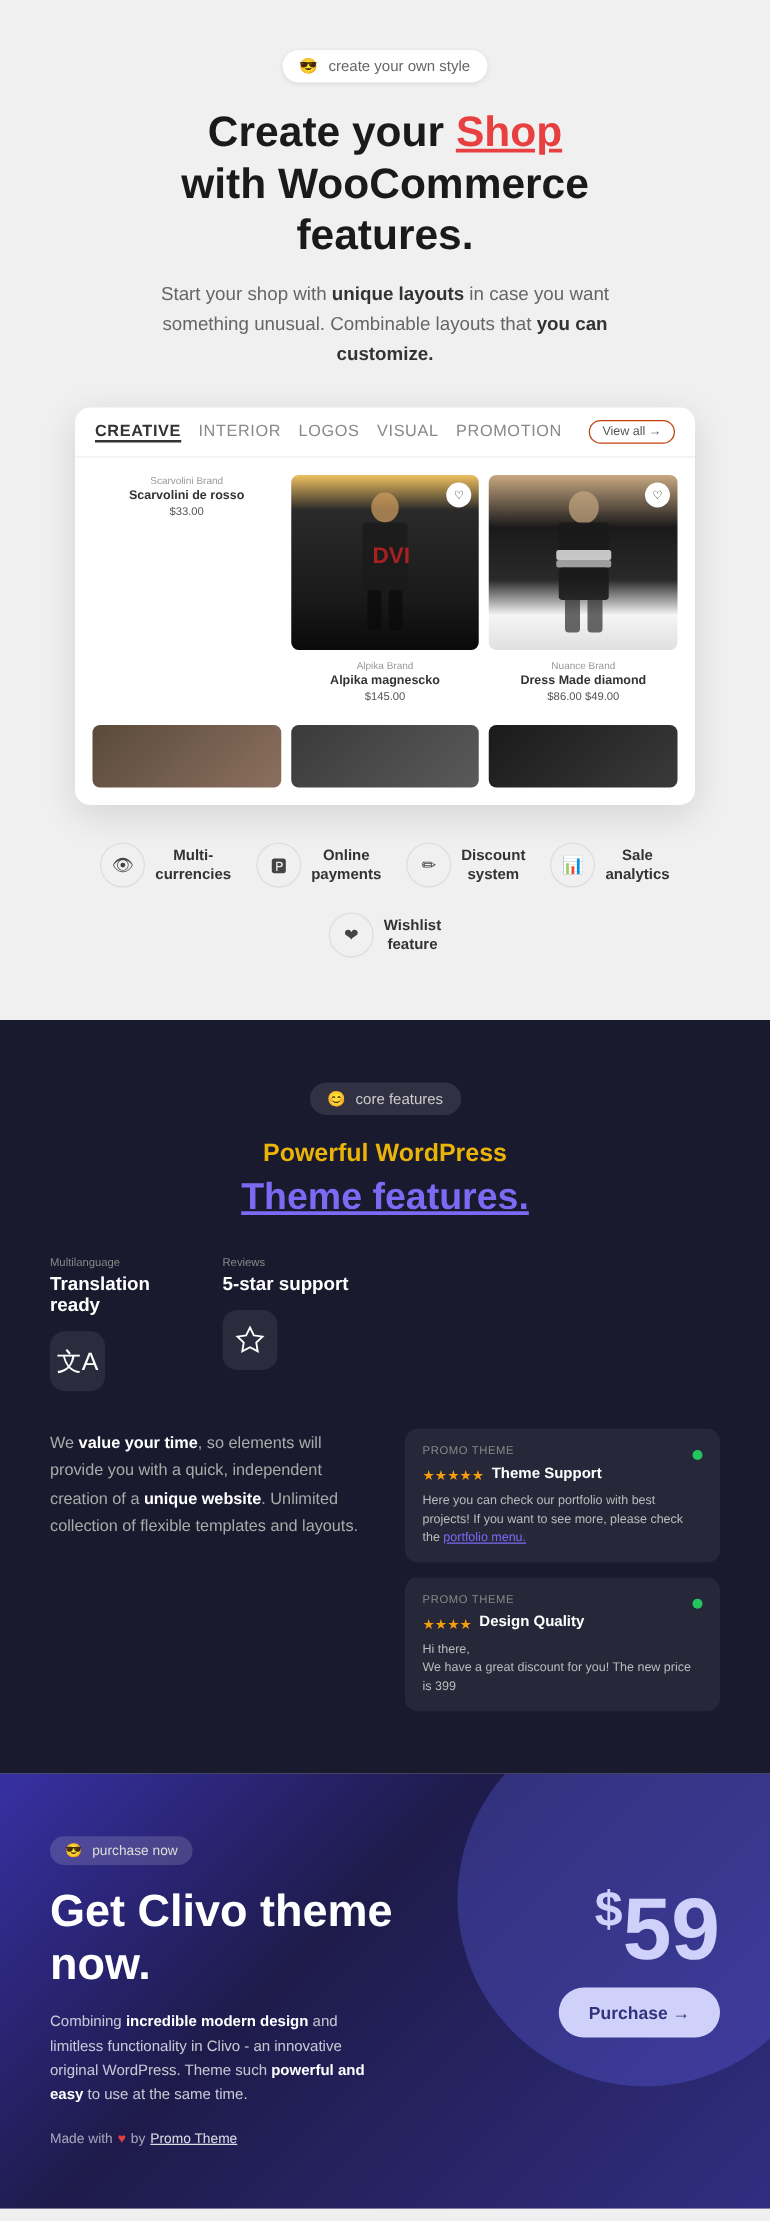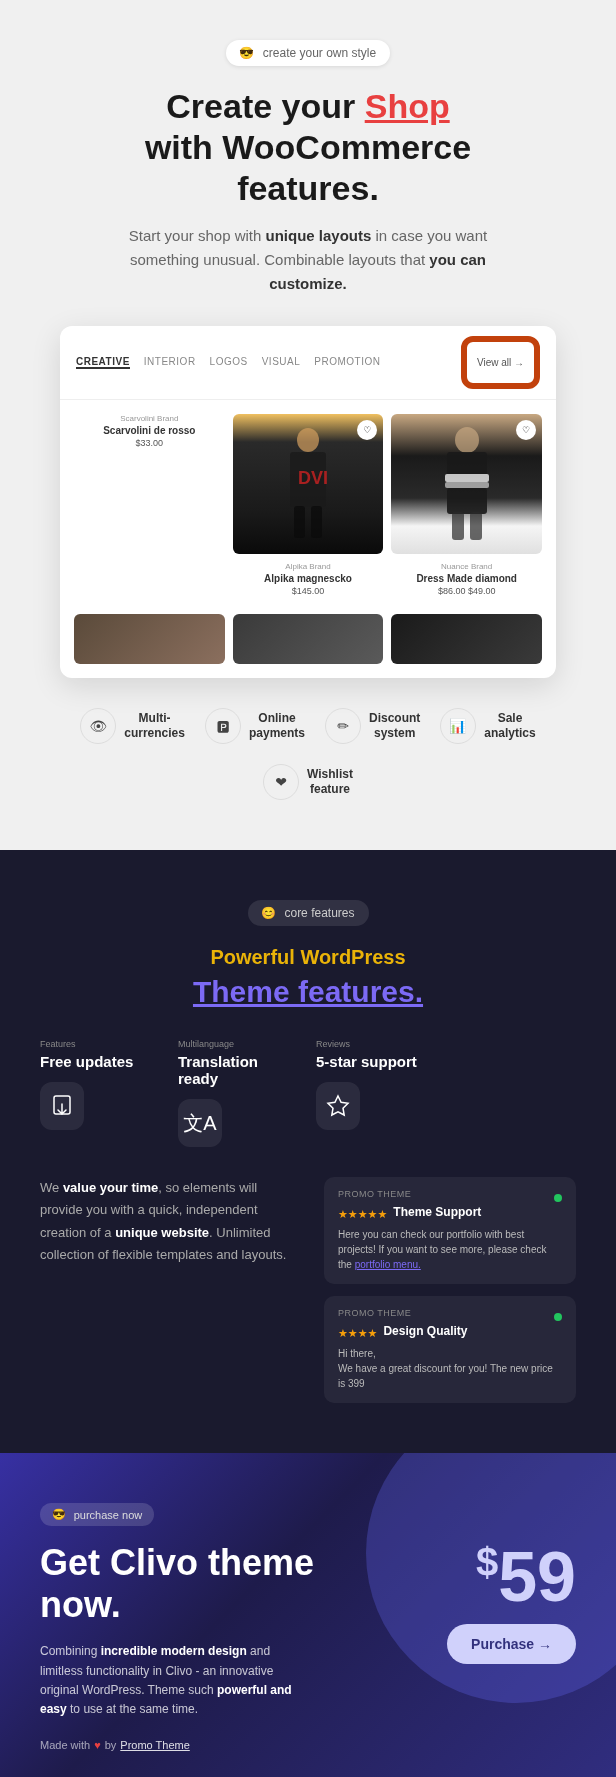--- a/index.html
+++ b/index.html
@@ -59,36 +59,36 @@
       border-bottom: 1px solid #eee;
       display: flex;
       align-items: center;
       justify-content: space-between;
     }
     .shop-nav-tabs {
       display: flex;
       gap: 14px;
     }
     .shop-nav-tab {
-      font-size: 10px;
+      font-size: 13px;
       color: #888;
       text-transform: uppercase;
       letter-spacing: 0.5px;
       cursor: pointer;
     }
     .shop-nav-tab.active { color: #333; font-weight: 600; border-bottom: 2px solid #333; }
     .view-all-btn {
       font-size: 10px;
       color: #555;
       display: flex;
       align-items: center;
       gap: 4px;
-      border: 6px solid #c2410c;
+      border: 1px solid #c2410c;
       border-radius: 12px;
-      padding: 15px 10px;
+      padding: 3px 10px;
     }
     .shop-products {
       display: flex;
       gap: 0;
       padding: 10px;
     }
     .product-item {
       flex: 1;
       padding: 4px;
     }
@@ -524,30 +524,20 @@
     <span>😊</span>
     <span>core features</span>
   </div>
 
   <div class="dark-title">Powerful WordPress</div>
   <div class="dark-title-accent">Theme features.</div>
 
   
   <div class="stats-grid">
     <div class="stat-item">
-      <div class="stat-label">Features</div>
-      <div class="stat-value">Free updates</div>
-      <div class="stat-icon-box">
-        <svg width="24" height="24" fill="none" viewBox="0 0 24 24">
-          <rect x="4" y="2" width="16" height="18" rx="2" stroke="white" stroke-width="1.5"></rect>
-          <path d="M8 16l4 4 4-4M12 20V10" stroke="white" stroke-width="1.5" stroke-linecap="round"></path>
-        </svg>
-      </div>
-    </div>
-    <div class="stat-item">
       <div class="stat-label">Multilanguage</div>
       <div class="stat-value">Translation ready</div>
       <div class="stat-icon-box">
         <span style="font-size:20px;">文A</span>
       </div>
     </div>
     <div class="stat-item">
       <div class="stat-label">Reviews</div>
       <div class="stat-value">5-star support</div>
       <div class="stat-icon-box">

